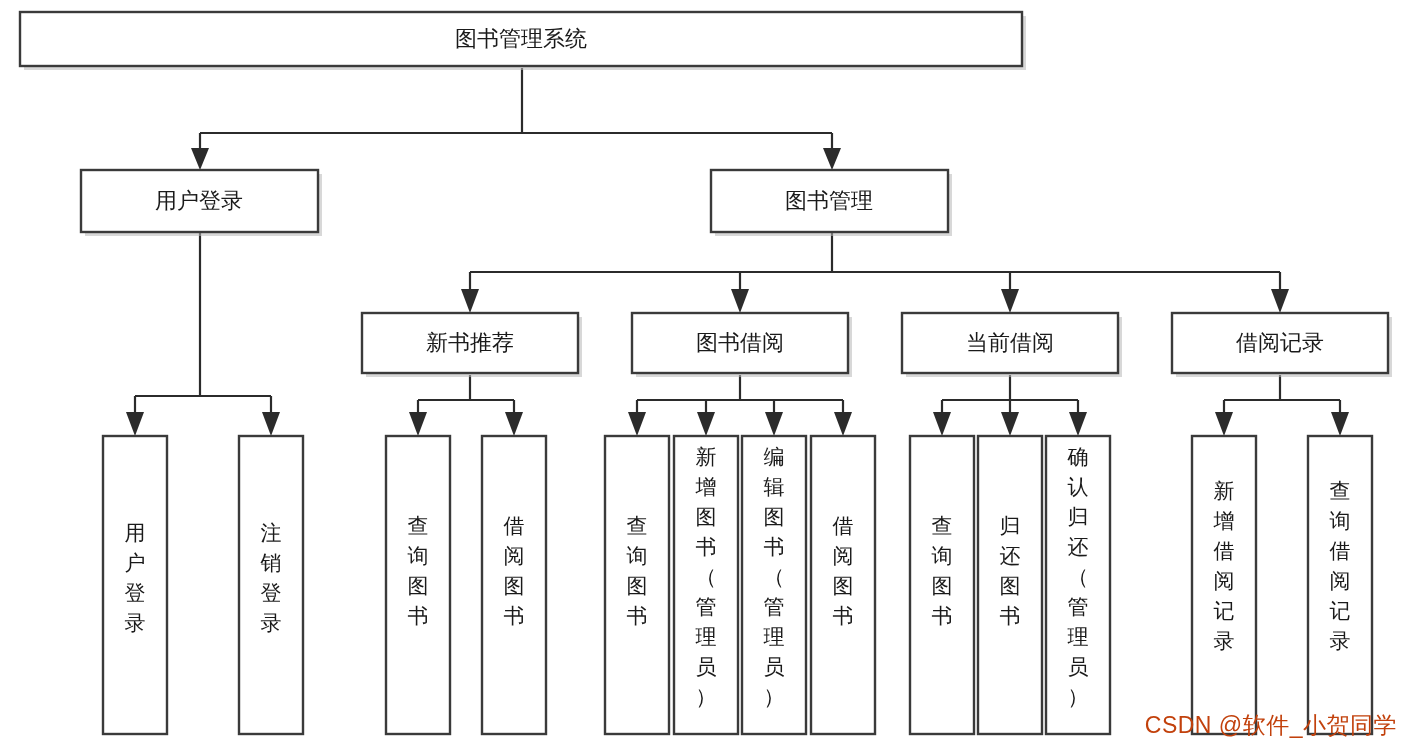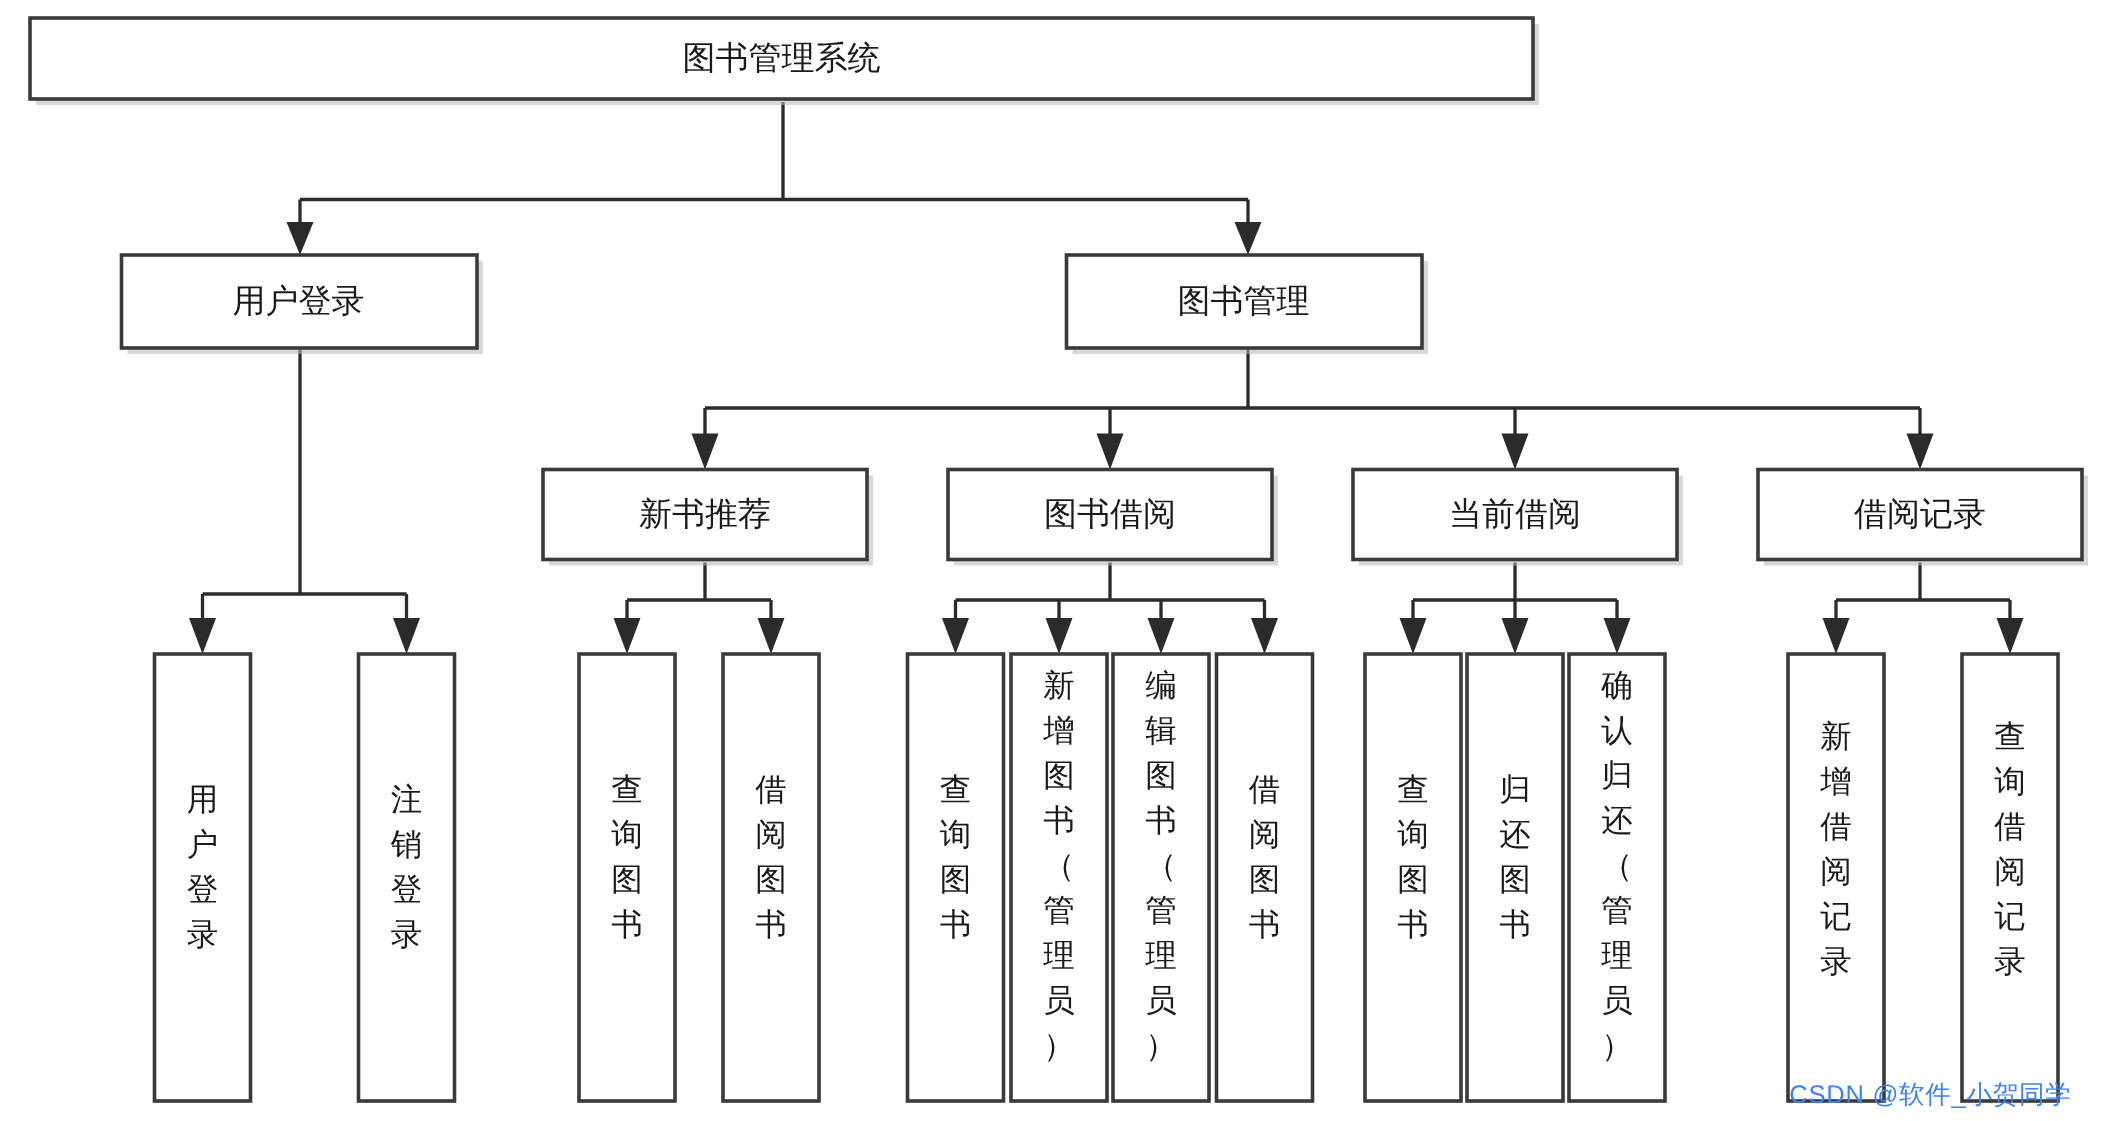--- a/index.html
+++ b/index.html
@@ -44,25 +44,25 @@
   .connector {
     stroke: #2b2b2b;
     stroke-width: 2.2;
     fill: none;
   }
   .arrow-head {
     fill: #2b2b2b;
   }
   .watermark {
     position: absolute;
-    right: 24px;
+    right: 8px;
     bottom: 6px;
     font-family: "Liberation Sans", "DejaVu Sans", sans-serif;
-    font-size: 17px;
-    color: #3b82f6;
+    font-size: 23px;
+    color: #c2410c;
     letter-spacing: 0.5px;
     white-space: nowrap;
     pointer-events: none;
   }
 </style>
 </head>
 <body>
 
 <svg id="diagram" viewBox="0 0 1405 747" xmlns="http://www.w3.org/2000/svg">
 

